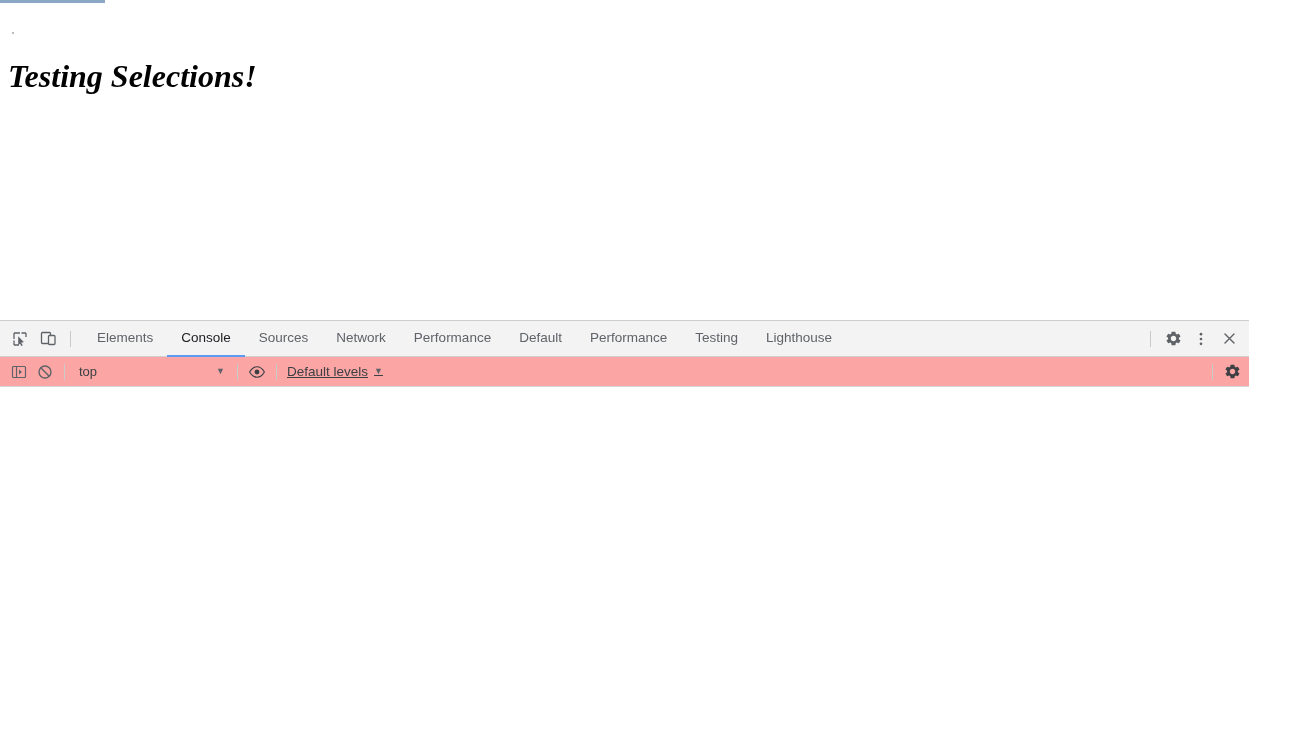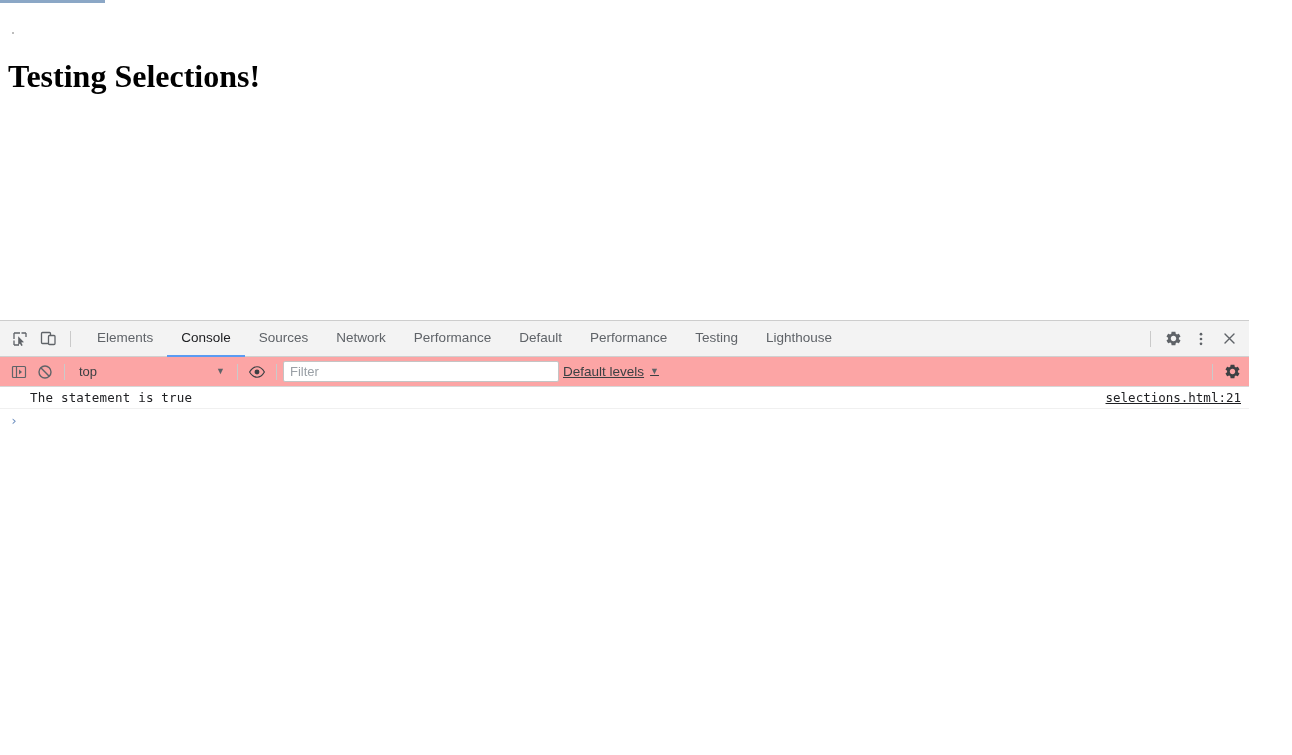--- a/index.html
+++ b/index.html
@@ -28,20 +28,21 @@
   }
 
   
   #page-content {
     position: absolute;
     top: 3px;
     left: 0;
     right: 0;
     height: 317px;
     background: #ffffff;
+    font-style: italic;
   }
   #page-dot {
     position: absolute;
     left: 12px;
     top: 29px;
     width: 2px;
     height: 2px;
     background: #bdbdbd;
   }
   #page-title {
@@ -345,43 +346,30 @@
 
     <div class="ct-icon-btn">
       <svg width="18" height="18" viewBox="0 0 20 20" fill="none" stroke="#3c4043" stroke-width="1.3">
         <path d="M1.8 10 C4.2 5.8 7 4.2 10 4.2 C13 4.2 15.8 5.8 18.2 10 C15.8 14.2 13 15.8 10 15.8 C7 15.8 4.2 14.2 1.8 10 Z"></path>
         <circle cx="10" cy="10" r="2.7" fill="#3c4043" stroke="none"></circle>
       </svg>
     </div>
 
     <div class="ct-sep"></div>
 
-    <input id="filter-input" type="text" placeholder="Filter" style="">
 
     <div id="levels-select">
       <span>Default levels</span>
       <span class="caret">▼</span>
     </div>
 
     <div id="ct-spacer"></div>
 
     <div class="ct-sep"></div>
 
     <div class="ct-icon-btn">
       <svg width="17" height="17" viewBox="0 0 20 20">
         <path fill="#3c4043" d="M16.3 10.8c0-.3.1-.5.1-.8s0-.5-.1-.8l1.7-1.3c.2-.1.2-.3.1-.5l-1.6-2.8c-.1-.2-.3-.2-.5-.2l-2 .8c-.4-.3-.9-.6-1.4-.8l-.3-2.1c0-.2-.2-.3-.4-.3H8.1c-.2 0-.4.1-.4.3l-.3 2.1c-.5.2-.9.5-1.4.8l-2-.8c-.2 0-.4 0-.5.2L1.9 7.4c-.1.2-.1.4.1.5l1.7 1.3c0 .3-.1.5-.1.8s0 .5.1.8l-1.7 1.3c-.2.1-.2.3-.1.5l1.6 2.8c.1.2.3.2.5.2l2-.8c.4.3.9.6 1.4.8l.3 2.1c0 .2.2.3.4.3h3.8c.2 0 .4-.1.4-.3l.3-2.1c.5-.2.9-.5 1.4-.8l2 .8c.2.1.4 0 .5-.2l1.6-2.8c.1-.2.1-.4-.1-.5l-1.7-1.3zM10 13.2c-1.8 0-3.2-1.4-3.2-3.2S8.2 6.8 10 6.8s3.2 1.4 3.2 3.2-1.4 3.2-3.2 3.2z"></path>
       </svg>
     </div>
   </div>
 
-  <div id="console-body">
-
-    <div class="console-message">
-      <span class="cm-text">The statement is true</span>
-      <span class="cm-source">selections.html:21</span>
-    </div>
-
-    <div id="console-prompt">
-      <span id="prompt-caret">›</span>
-      <span id="prompt-input"></span>
-    </div>
-  </div>
 </div>
 
 </body></html>

